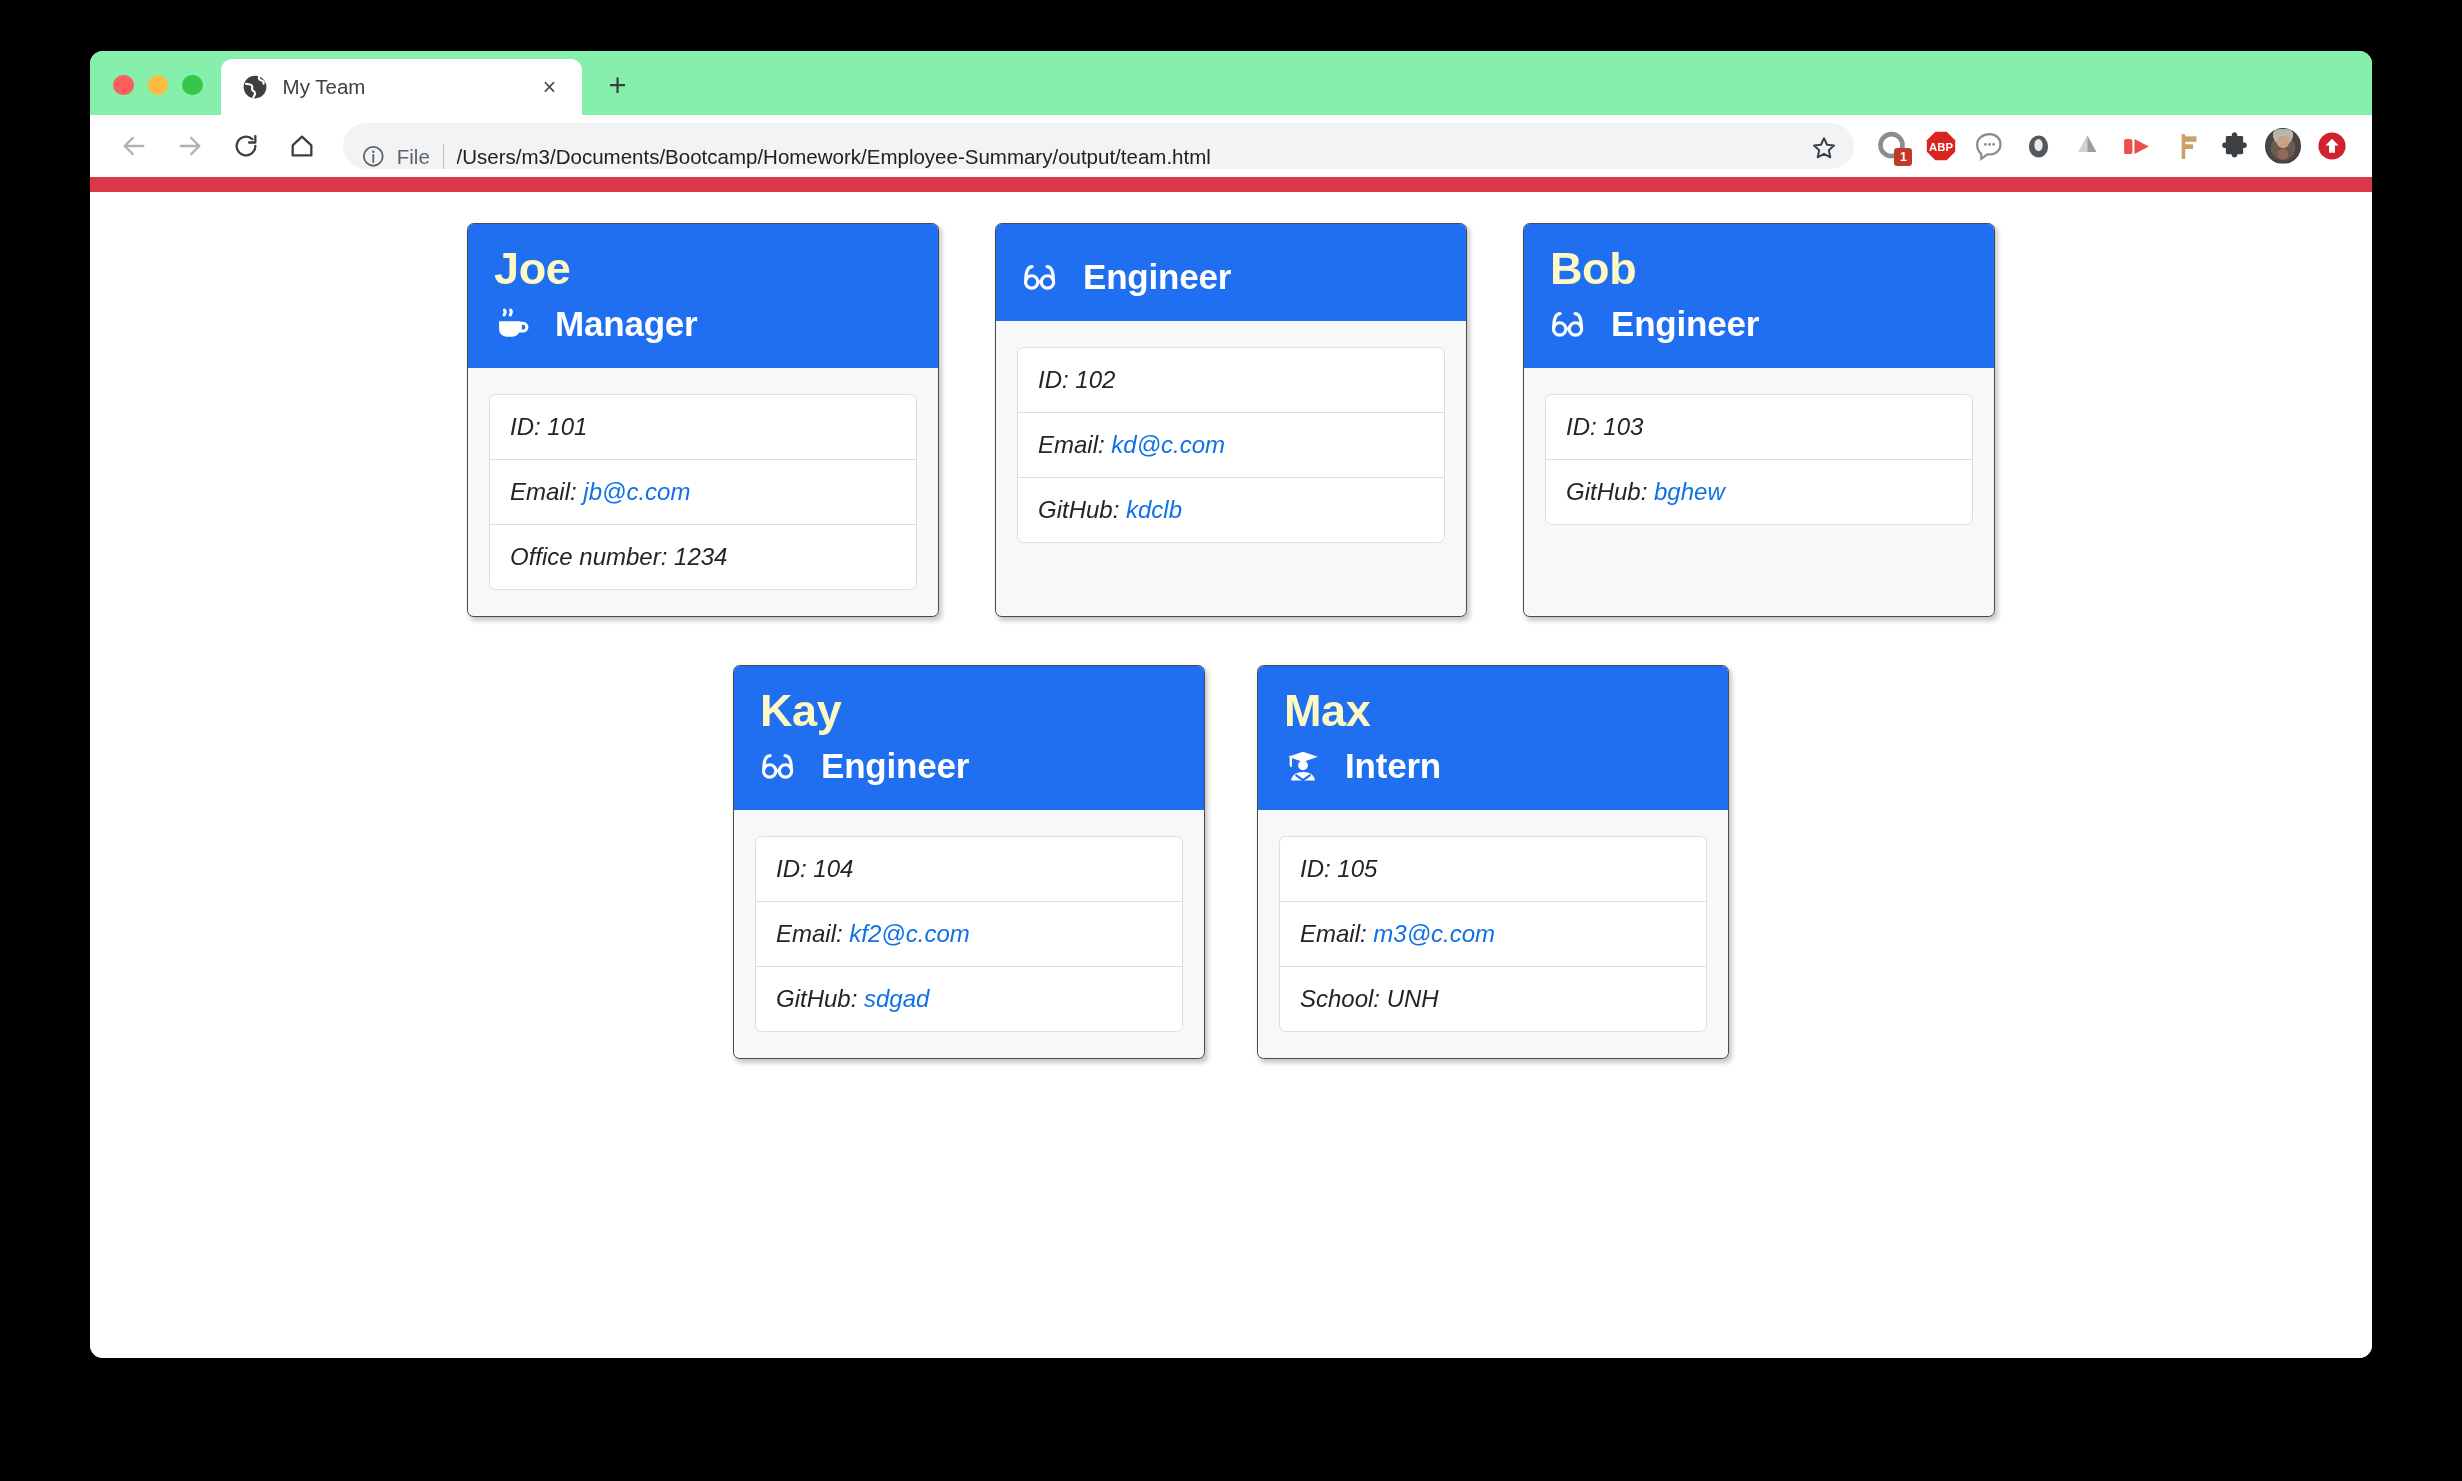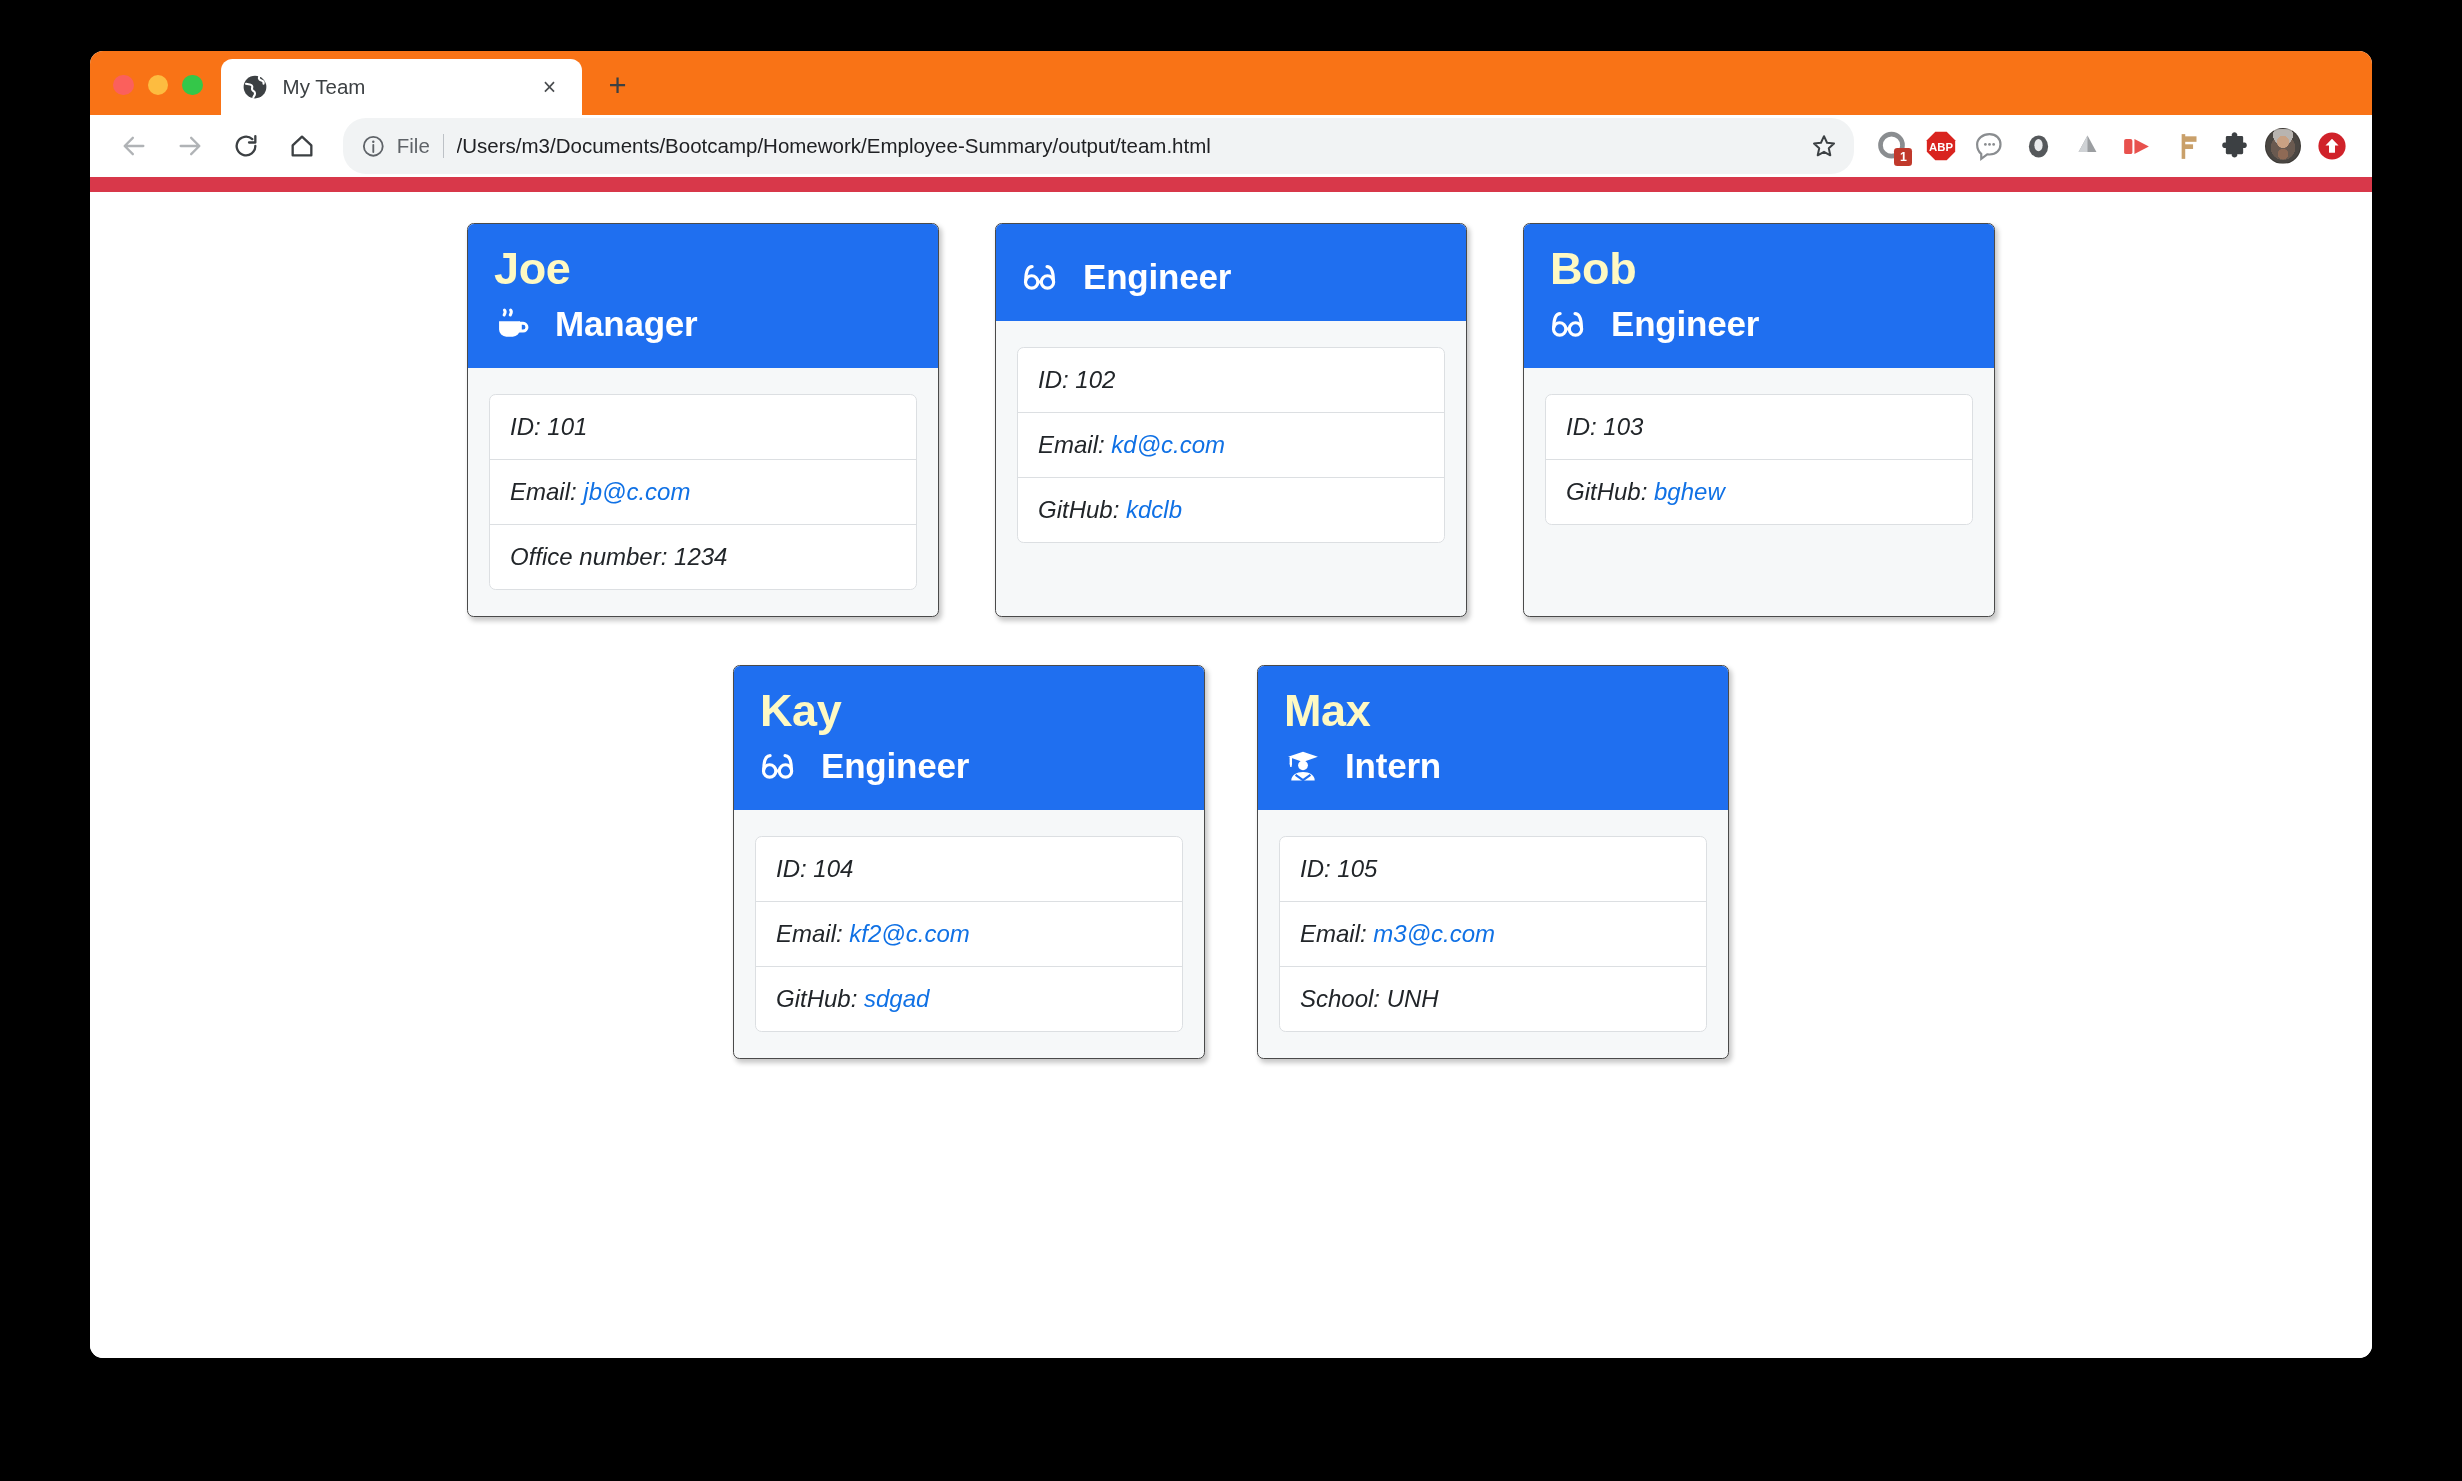--- a/index.html
+++ b/index.html
@@ -22,21 +22,21 @@
     background: #ffffff;
     border-radius: 13px;
     overflow: hidden;
     box-shadow: 0 8.2px 33px rgba(0,0,0,0.35);
   }
 
   
   .tab-strip {
     position: relative;
     height: 64px;
-    background: #f97316;
+    background: #86efac;
     display: flex;
     align-items: flex-end;
   }
   .traffic-lights {
     display: flex;
     align-items: center;
     gap: 14px;
     padding: 0 18px 19.7px 23px;
   }
   .light { width: 20.5px; height: 20.5px; border-radius: 50%; }
@@ -98,25 +98,25 @@
   .nav-btn {
     width: 46px; height: 46px;
     flex: none;
     display: flex; align-items: center; justify-content: center;
     margin-right: 9.8px;
   }
   .nav-btn svg { display: block; }
 
   .omnibox {
     flex: 1;
-    height: 56px;
+    height: 46px;
     background: #f1f3f4;
     border-radius: 23px;
     display: flex;
-    align-items: center;
+    align-items: flex-end;
     padding: 0 8.2px 0 18px;
     margin: 0 11.5px 0 8.2px;
     min-width: 0;
   }
   .omni-info { width: 24.6px; height: 24.6px; flex: none; margin-right: 11.5px; }
   .omni-scheme {
     font-size: 20.5px;
     color: #5f6368;
     flex: none;
     margin-right: 13px;

